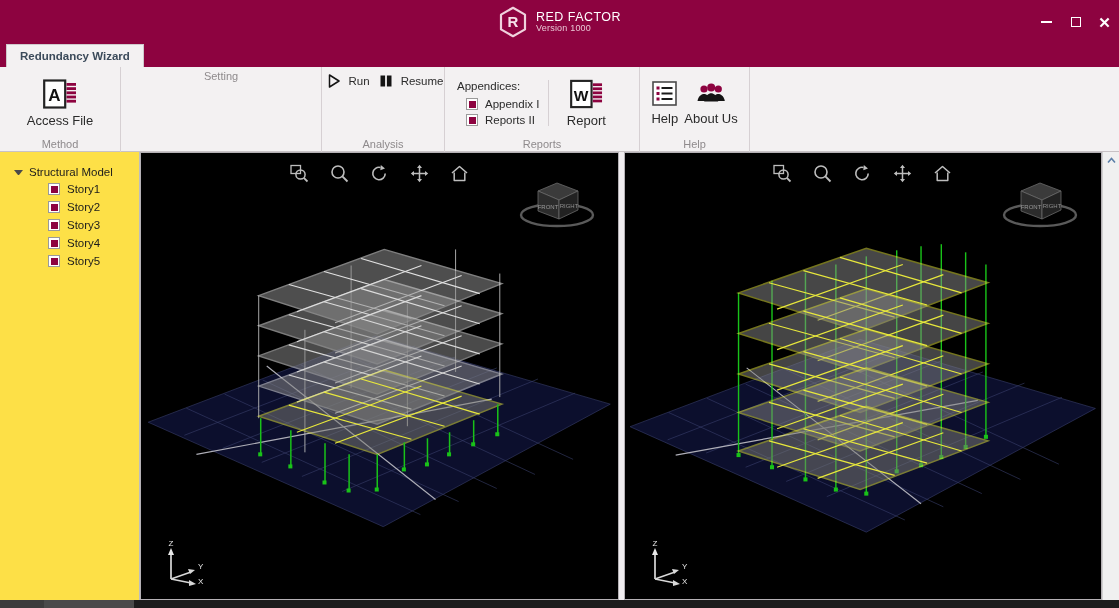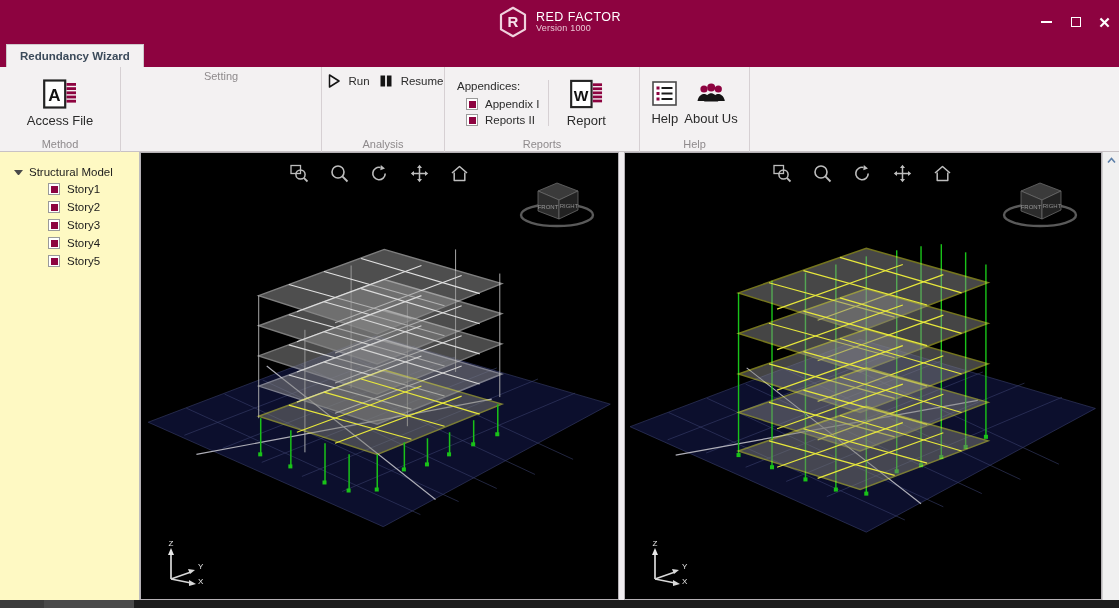--- a/index.html
+++ b/index.html
@@ -128,21 +128,21 @@
     flex: 1;
     display: flex;
     background: #ffffff;
     min-height: 0;
     position: relative;
   }
 
   
   .tree {
     width: 140px; flex: 0 0 140px;
-    background: #fef9c3;
+    background: #fde047;
     border-right: 1px solid #bdbdbd;
     padding: 12px 0 0 0;
   }
   .tree-root {
     display: flex; align-items: center; gap: 6px;
     padding: 2px 0 2px 14px; font-size: 11.5px; color: #1c1c1c;
   }
   .tri {
     width: 0; height: 0;
     border-left: 4.5px solid transparent;

